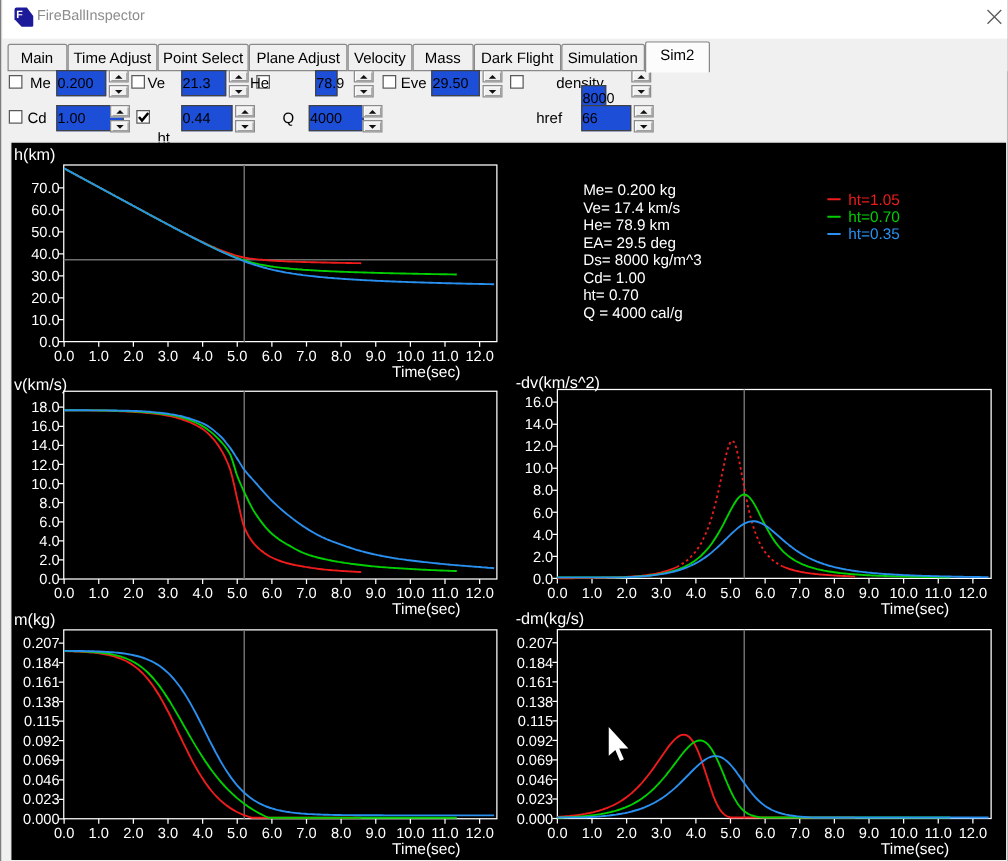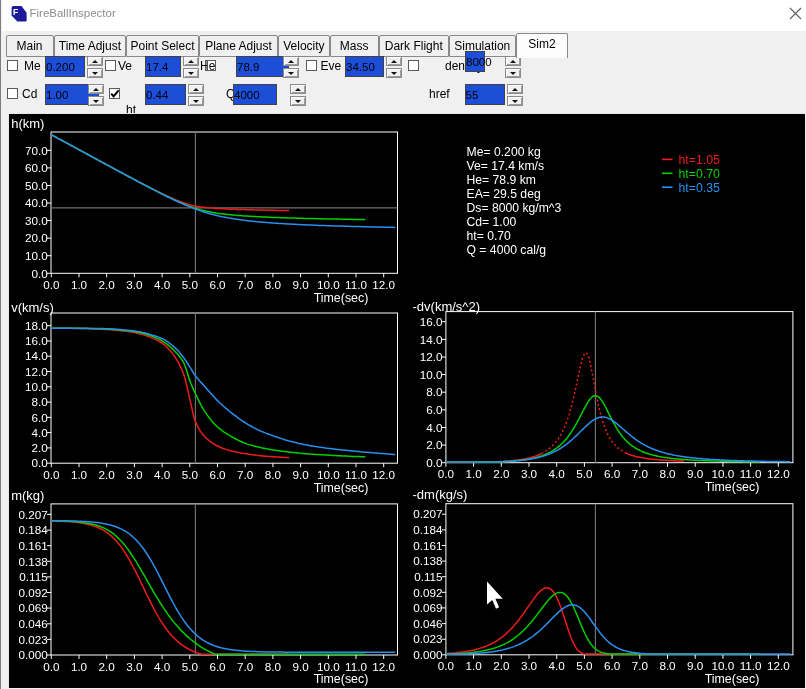--- a/index.html
+++ b/index.html
@@ -56,54 +56,54 @@
   <div class="spin" style="left:85.5px;top:56px">
       <div class="sbtn up">
         <div class="tri-u"></div>
       </div>
       <div class="sbtn dn">
         <div class="tri-d"></div>
       </div>
     </div>
   <div class="cb" style="left:104px;top:60px"></div>
   <div class="lab" style="left:117px;top:59px">Ve</div>
-  <div class="inp" style="left:144px;top:56px;width:35.5px">17.4</div>
+  <div class="inp" style="left:144px;top:56px;width:35.5px">21.3</div>
   <div class="spin" style="left:181.5px;top:56px">
       <div class="sbtn up">
         <div class="tri-u"></div>
       </div>
       <div class="sbtn dn">
         <div class="tri-d"></div>
       </div>
     </div>
   <div class="cb" style="left:203.5px;top:60px"></div>
   <div class="lab" style="left:199px;top:59px">He</div>
-  <div class="inp" style="left:235px;top:56px;width:53px">78.9</div>
+  <div class="inp" style="left:251px;top:56px;width:18px">78.9</div>
   <div class="spin" style="left:281.5px;top:56px">
       <div class="sbtn up">
         <div class="tri-u"></div>
       </div>
       <div class="sbtn dn">
         <div class="tri-d"></div>
       </div>
     </div>
   <div class="cb" style="left:304.5px;top:60px"></div>
   <div class="lab" style="left:319.5px;top:59px">Eve</div>
-  <div class="inp" style="left:344px;top:56px;width:38.5px">34.50</div>
+  <div class="inp" style="left:344px;top:56px;width:38.5px">29.50</div>
   <div class="spin" style="left:384.5px;top:56px">
       <div class="sbtn up">
         <div class="tri-u"></div>
       </div>
       <div class="sbtn dn">
         <div class="tri-d"></div>
       </div>
     </div>
   <div class="cb" style="left:406.5px;top:60px"></div>
   <div class="lab" style="left:444px;top:59px">density</div>
-  <div class="inp" style="left:464px;top:51px;width:20px">8000</div>
+  <div class="inp" style="left:464px;top:68px;width:20px">8000</div>
   <div class="spin" style="left:504px;top:56px">
       <div class="sbtn up">
         <div class="tri-u"></div>
       </div>
       <div class="sbtn dn">
         <div class="tri-d"></div>
       </div>
     </div>
   <div class="cb" style="left:6px;top:88px"></div>
   <div class="lab" style="left:21px;top:87px">Cd</div>
@@ -124,31 +124,31 @@
   <div class="inp" style="left:144px;top:84px;width:40.5px">0.44</div>
   <div class="spin" style="left:186.5px;top:84px">
       <div class="sbtn up">
         <div class="tri-u"></div>
       </div>
       <div class="sbtn dn">
         <div class="tri-d"></div>
       </div>
     </div>
   <div class="lab" style="left:225px;top:87px">Q</div>
-  <div class="inp" style="left:232px;top:84px;width:44px">4000</div>
+  <div class="inp" style="left:246px;top:84px;width:44px">4000</div>
   <div class="spin" style="left:288.5px;top:84px">
       <div class="sbtn up">
         <div class="tri-u"></div>
       </div>
       <div class="sbtn dn">
         <div class="tri-d"></div>
       </div>
     </div>
   <div class="lab" style="left:428px;top:87px">href</div>
-  <div class="inp" style="left:463.5px;top:84px;width:40.5px">55</div>
+  <div class="inp" style="left:463.5px;top:84px;width:40.5px">66</div>
   <div class="spin" style="left:506px;top:84px">
       <div class="sbtn up">
         <div class="tri-u"></div>
       </div>
       <div class="sbtn dn">
         <div class="tri-d"></div>
       </div>
     </div>
 
   <div style="position:absolute;left:7px;top:113px;width:797px;height:1px;background:#e8e8e8"></div>

